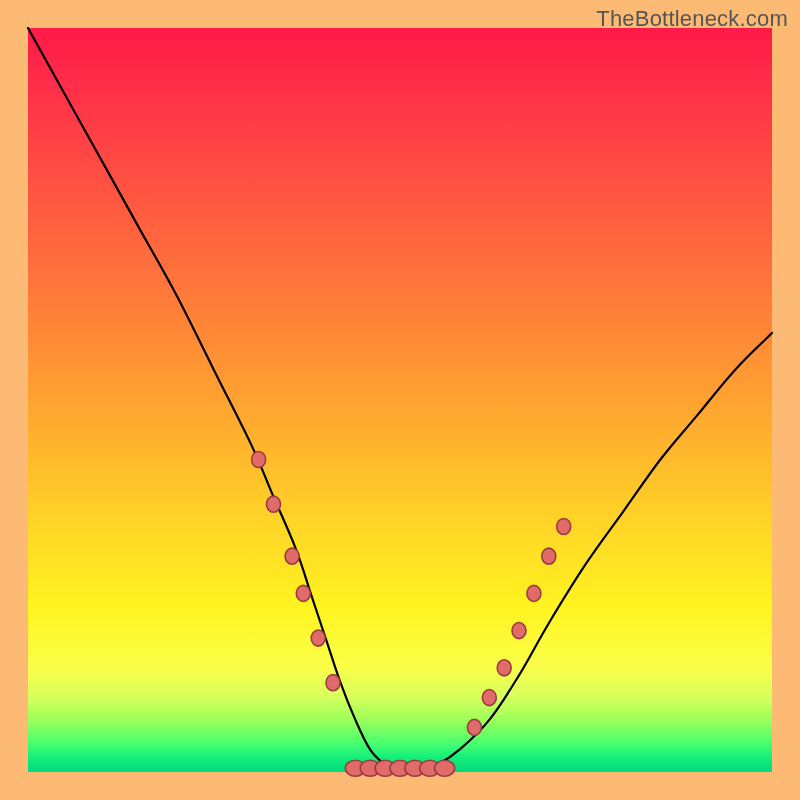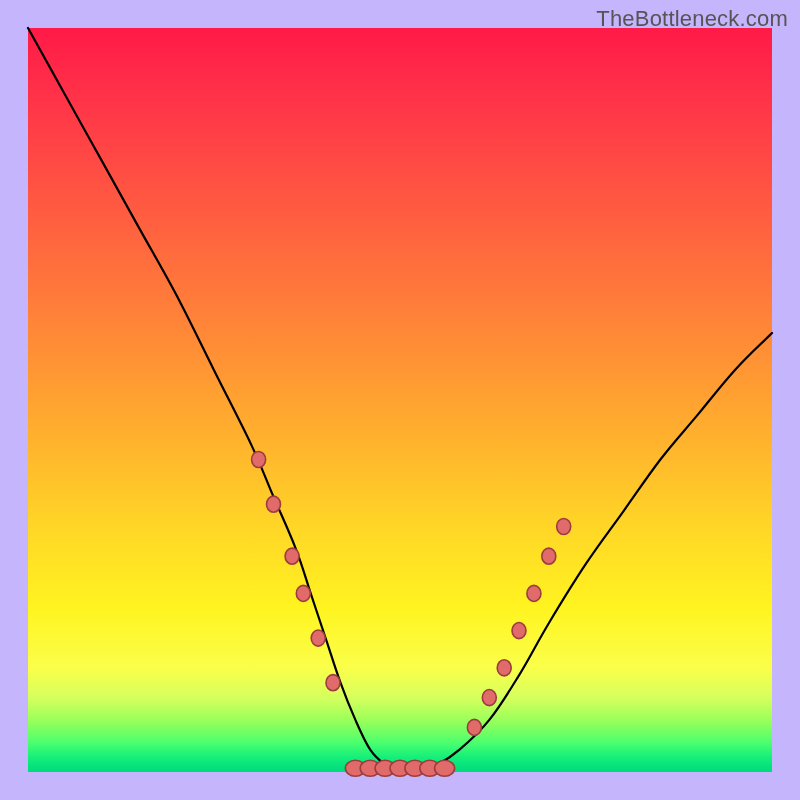--- a/index.html
+++ b/index.html
@@ -8,21 +8,21 @@
     width: 800px;
     height: 800px;
     background: #000;
     overflow: hidden;
     font-family: Arial, Helvetica, sans-serif;
   }
   .frame {
     position: relative;
     width: 800px;
     height: 800px;
-    background: #c4b5fd;
+    background: #fdba74;
   }
   .watermark {
     position: absolute;
     top: 6px;
     right: 12px;
     z-index: 10;
     font-size: 22px;
     color: #555;
     font-weight: 500;
     letter-spacing: 0.2px;

